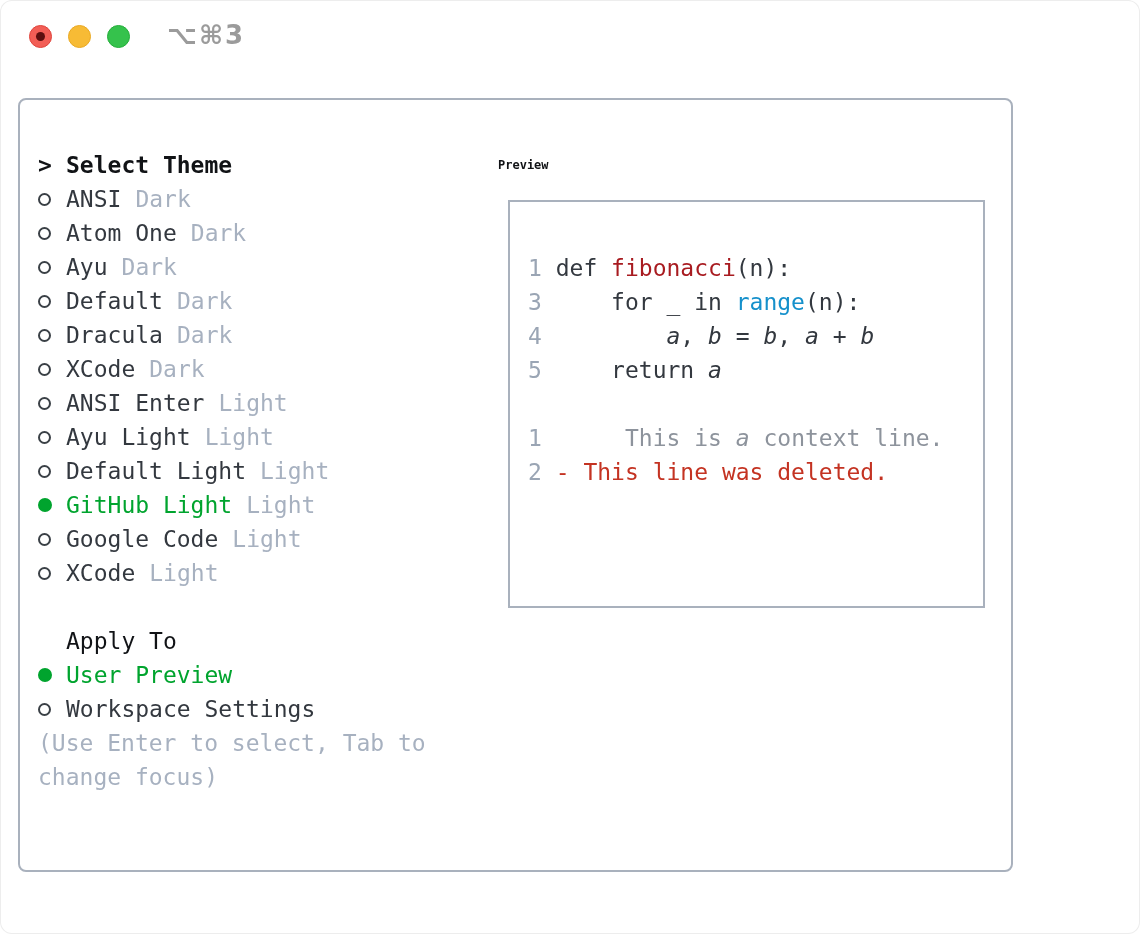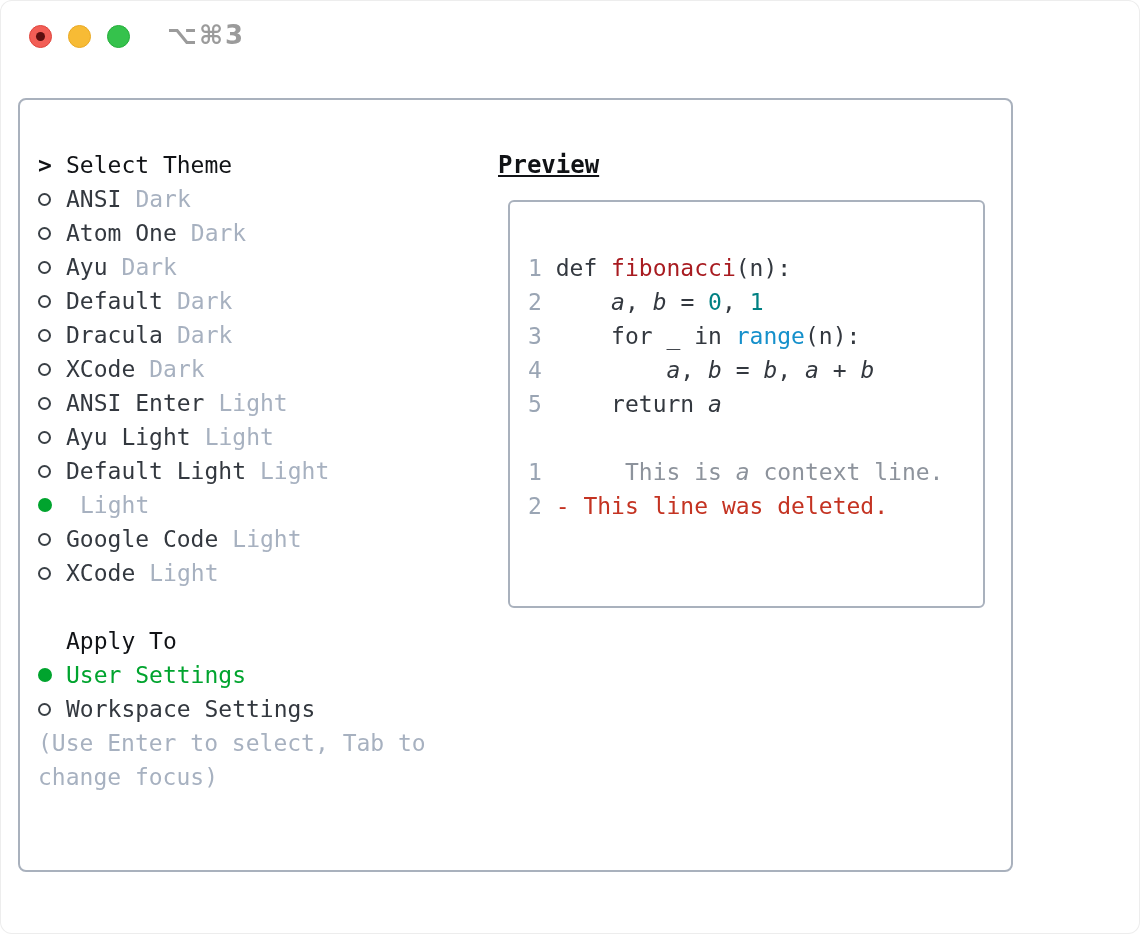--- a/index.html
+++ b/index.html
@@ -23,32 +23,32 @@
   
   .panel{position:absolute;left:18px;top:98px;width:995px;height:774px;
     border:2px solid var(--border);border-radius:8px;box-sizing:border-box;background:#fff;}
   
   .left{position:absolute;left:18px;top:48px;}
   .row{height:34px;display:flex;align-items:center;white-space:pre;}
   .bullet{width:28px;flex:0 0 28px;display:flex;align-items:center;}
   .dot{width:13px;height:13px;border:2px solid var(--ring);border-radius:50%;box-sizing:border-box;}
   .dot.sel{width:14px;height:14px;background:var(--green);border-color:var(--green);}
   .prompt{font-weight:bold;color:var(--black);}
-  .hdr{font-weight:normal;color:var(--black);}
+  .hdr{font-weight:bold;color:var(--black);}
   .subhdr{color:var(--black);}
   .name{color:var(--ink);}
   .name.sel{color:var(--green);}
   .tag{color:var(--tag);margin-left:14px;}
   .apply{margin-top:34px;}
   .help{color:var(--help);}
   
   .preview-title{position:absolute;left:478px;top:48px;height:34px;display:flex;align-items:center;
-    font-size:24px;font-weight:bold;color:var(--black);text-decoration:underline;}
+    font-size:12px;font-weight:bold;color:var(--black);}
   .preview-box{position:absolute;left:488px;top:100px;width:477px;height:408px;
-    border:2px solid var(--border);border-radius:6px;box-sizing:border-box;
+    border:2px solid var(--border);border-radius:0;box-sizing:border-box;
     padding:49px 0 0 18px;overflow:hidden;background:#fff;}
   .code-line{height:34px;line-height:34px;white-space:pre;font-size:23px;}
   .tk-plain{color:var(--ink);}
   .tk-lineno{color:var(--lineno);}
   .tk-func{color:var(--func);}
   .tk-num{color:var(--num);}
   .tk-builtin{color:var(--builtin);}
   .tk-var{color:var(--ink);font-style:italic;}
   .tk-ctx{color:var(--ctx);}
   .tk-ctxvar{color:var(--ctx);font-style:italic;}
@@ -80,47 +80,46 @@
       <div id="theme-list">
           <div class="row"><span class="bullet"><span class="dot"></span></span><span class="name">ANSI</span><span class="tag">Dark</span></div>
           <div class="row"><span class="bullet"><span class="dot"></span></span><span class="name">Atom One</span><span class="tag">Dark</span></div>
           <div class="row"><span class="bullet"><span class="dot"></span></span><span class="name">Ayu</span><span class="tag">Dark</span></div>
           <div class="row"><span class="bullet"><span class="dot"></span></span><span class="name">Default</span><span class="tag">Dark</span></div>
           <div class="row"><span class="bullet"><span class="dot"></span></span><span class="name">Dracula</span><span class="tag">Dark</span></div>
           <div class="row"><span class="bullet"><span class="dot"></span></span><span class="name">XCode</span><span class="tag">Dark</span></div>
           <div class="row"><span class="bullet"><span class="dot"></span></span><span class="name">ANSI Enter</span><span class="tag">Light</span></div>
           <div class="row"><span class="bullet"><span class="dot"></span></span><span class="name">Ayu Light</span><span class="tag">Light</span></div>
           <div class="row"><span class="bullet"><span class="dot"></span></span><span class="name">Default Light</span><span class="tag">Light</span></div>
-          <div class="row"><span class="bullet"><span class="dot sel"></span></span><span class="tag">Light</span></div>
+          <div class="row"><span class="bullet"><span class="dot sel"></span></span><span class="name sel">GitHub Light</span><span class="tag">Light</span></div>
           <div class="row"><span class="bullet"><span class="dot"></span></span><span class="name">Google Code</span><span class="tag">Light</span></div>
           <div class="row"><span class="bullet"><span class="dot"></span></span><span class="name">XCode</span><span class="tag">Light</span></div>
         </div>
 
       <div class="apply">
         <div class="row">
           <span class="bullet"></span>
           <span class="subhdr">Apply To</span>
         </div>
         <div id="apply-options">
-            <div class="row"><span class="bullet"><span class="dot sel"></span></span><span class="name sel">User Settings</span></div>
+            <div class="row"><span class="bullet"><span class="dot sel"></span></span><span class="name sel">User Preview</span></div>
             <div class="row"><span class="bullet"><span class="dot"></span></span><span class="name">Workspace Settings</span></div>
           </div>
       </div>
 
       <div class="help">
         <div class="row">(Use Enter to select, Tab to</div>
         <div class="row">change focus)</div>
       </div>
     </div>
 
     <div class="preview-title">Preview</div>
 
     <div class="preview-box" id="preview-box">
         <div class="code-line"><span class="tk-lineno">1</span><span class="tk-plain"> def </span><span class="tk-func">fibonacci</span><span class="tk-plain">(n):</span></div>
-        <div class="code-line"><span class="tk-lineno">2</span><span class="tk-plain">     </span><span class="tk-var">a</span><span class="tk-plain">, </span><span class="tk-var">b</span><span class="tk-plain"> = </span><span class="tk-num">0</span><span class="tk-plain">, </span><span class="tk-num">1</span></div>
         <div class="code-line"><span class="tk-lineno">3</span><span class="tk-plain">     for _ in </span><span class="tk-builtin">range</span><span class="tk-plain">(n):</span></div>
         <div class="code-line"><span class="tk-lineno">4</span><span class="tk-plain">         </span><span class="tk-var">a</span><span class="tk-plain">, </span><span class="tk-var">b</span><span class="tk-plain"> = </span><span class="tk-var">b</span><span class="tk-plain">, </span><span class="tk-var">a</span><span class="tk-plain"> + </span><span class="tk-var">b</span></div>
         <div class="code-line"><span class="tk-lineno">5</span><span class="tk-plain">     return </span><span class="tk-var">a</span></div>
         <div class="code-line"></div>
         <div class="code-line"><span class="tk-lineno">1</span><span class="tk-ctx">      This is </span><span class="tk-ctxvar">a</span><span class="tk-ctx"> context line.</span></div>
         <div class="code-line"><span class="tk-lineno">2</span><span class="tk-plain"> </span><span class="tk-del">- This line was deleted.</span></div>
       </div>
 
   </div>
 </div>

